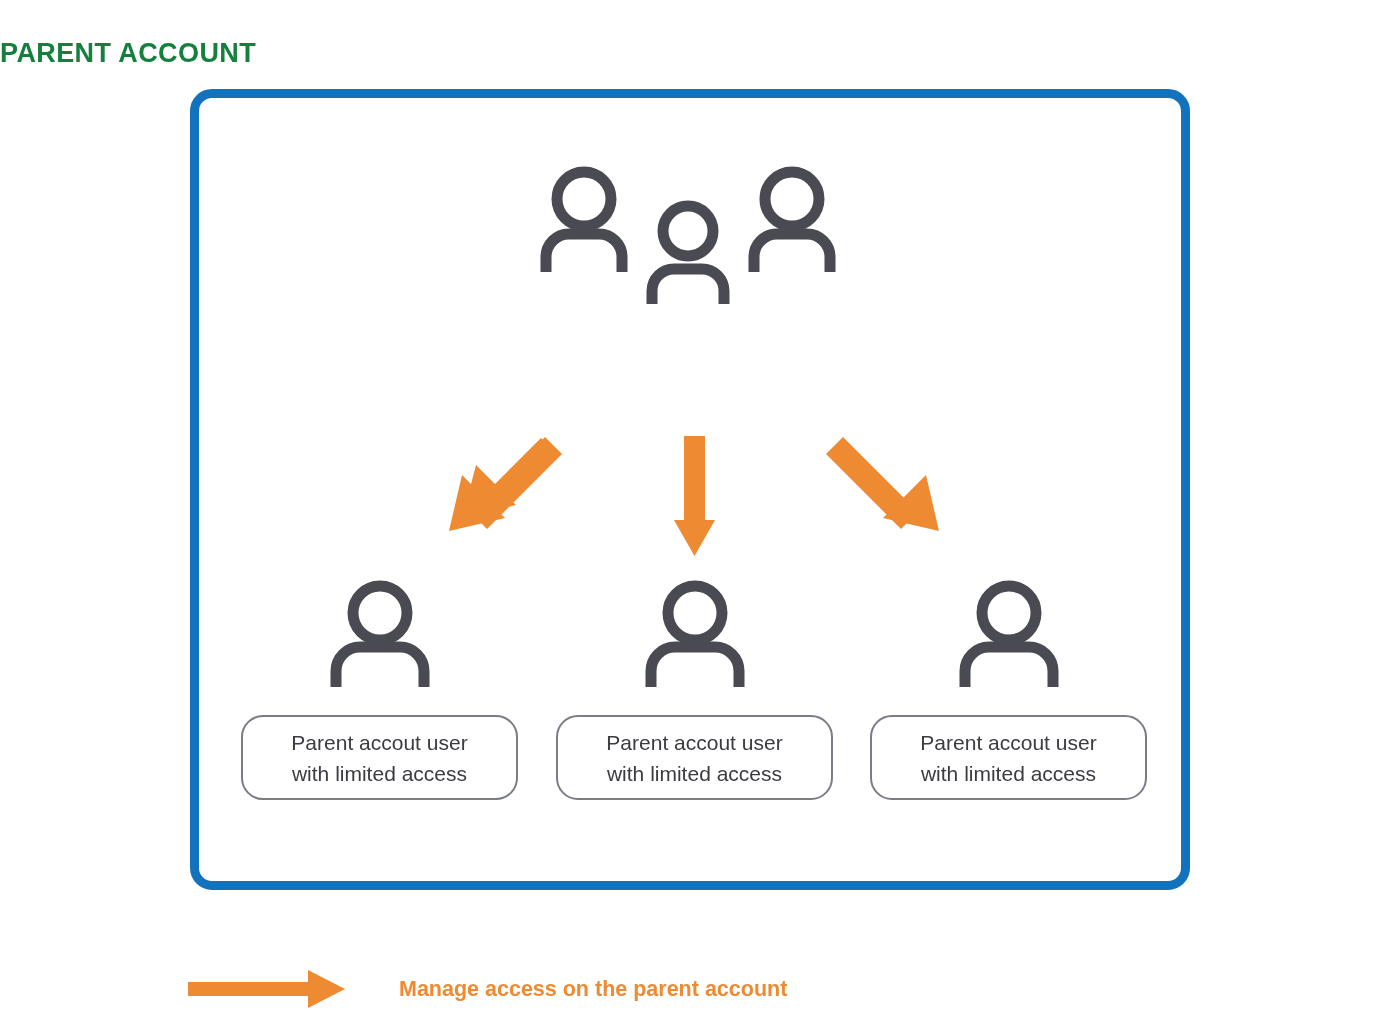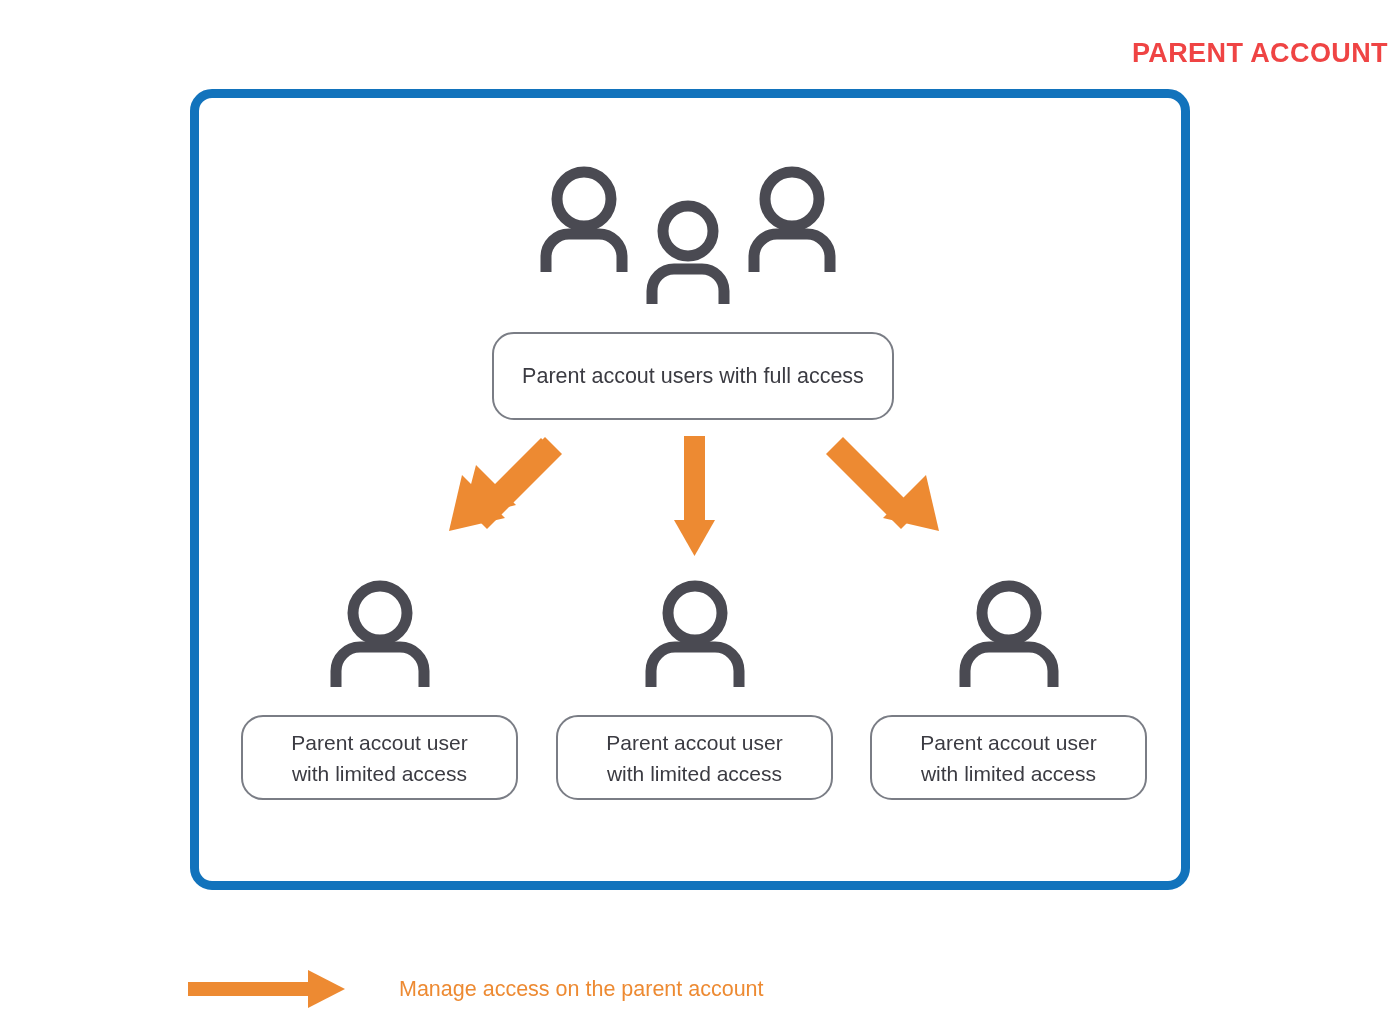--- a/index.html
+++ b/index.html
@@ -19,25 +19,25 @@
     background: #ffffff;
     overflow: hidden;
   }
 
   
   .diagram-title {
     position: absolute;
     left: 0;
     top: 38px;
     width: 1388px;
-    text-align: right;
+    text-align: left;
     font-size: 27px;
     font-weight: bold;
     letter-spacing: 0.4px;
-    color: #ef4444;
+    color: #15803d;
     font-family: "Liberation Sans", sans-serif;
   }
 
   
   .account-frame {
     position: absolute;
     left: 190px;
     top: 89px;
     width: 1000px;
     height: 801px;
@@ -117,21 +117,21 @@
     width: 800px;
     height: 62px;
     display: flex;
     align-items: center;
   }
   .legend-arrow { width: 175px; height: 50px; flex: 0 0 auto; }
   .legend-arrow svg { display: block; }
   .legend-label {
     margin-left: 38px;
     font-size: 21.5px;
-    font-weight: normal;
+    font-weight: bold;
     color: #ED8A32;
     font-family: "Liberation Sans", sans-serif;
     white-space: nowrap;
   }
 </style>
 </head>
 <body>
 
 <div id="stage">
 
@@ -157,23 +157,20 @@
 
     <span class="person-icon pi-top-right">
       <svg width="96" height="112" viewBox="0 0 96 112" aria-hidden="true">
         <circle cx="48" cy="39" r="27" fill="none" stroke="#4A4A52" stroke-width="11"></circle>
         <path d="M10 112 V97 a23 23 0 0 1 23 -23 h30 a23 23 0 0 1 23 23 V112" fill="none" stroke="#4A4A52" stroke-width="11" stroke-linecap="round"></path>
       </svg>
     </span>
 
   </div>
 
-  <div class="pill pill-full">
-    <span class="pill-text">Parent accout users with full access</span>
-  </div>
 
   <svg class="arrows-layer" viewBox="0 0 1388 1035">
 
     <g>
       <path d="M543 440 L497 486 L516 505 L462 519 L476 465 L495 484 L541 438 Z" fill="#ED8A32"></path>
       <polygon points="545,437 562,454 487,529 470,512" fill="#ED8A32"></polygon>
       <polygon points="449,531 462,475 505,518" fill="#ED8A32"></polygon>
     </g>
 
     <g>

